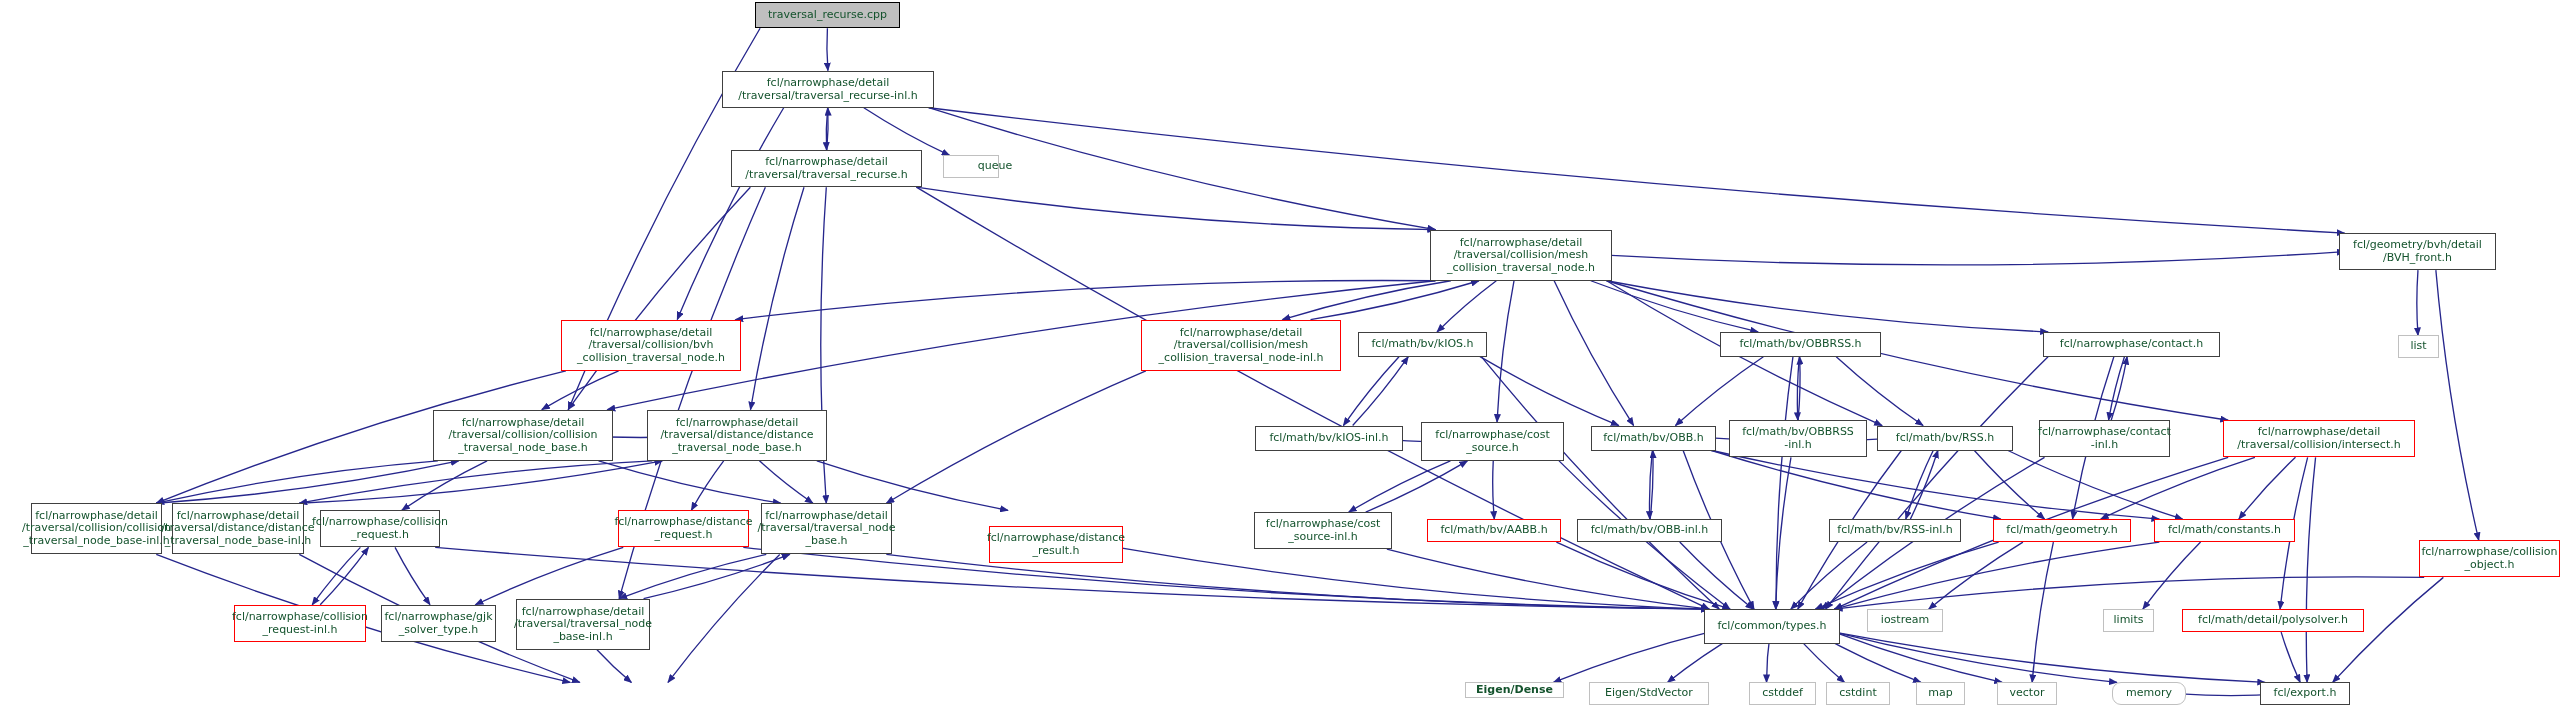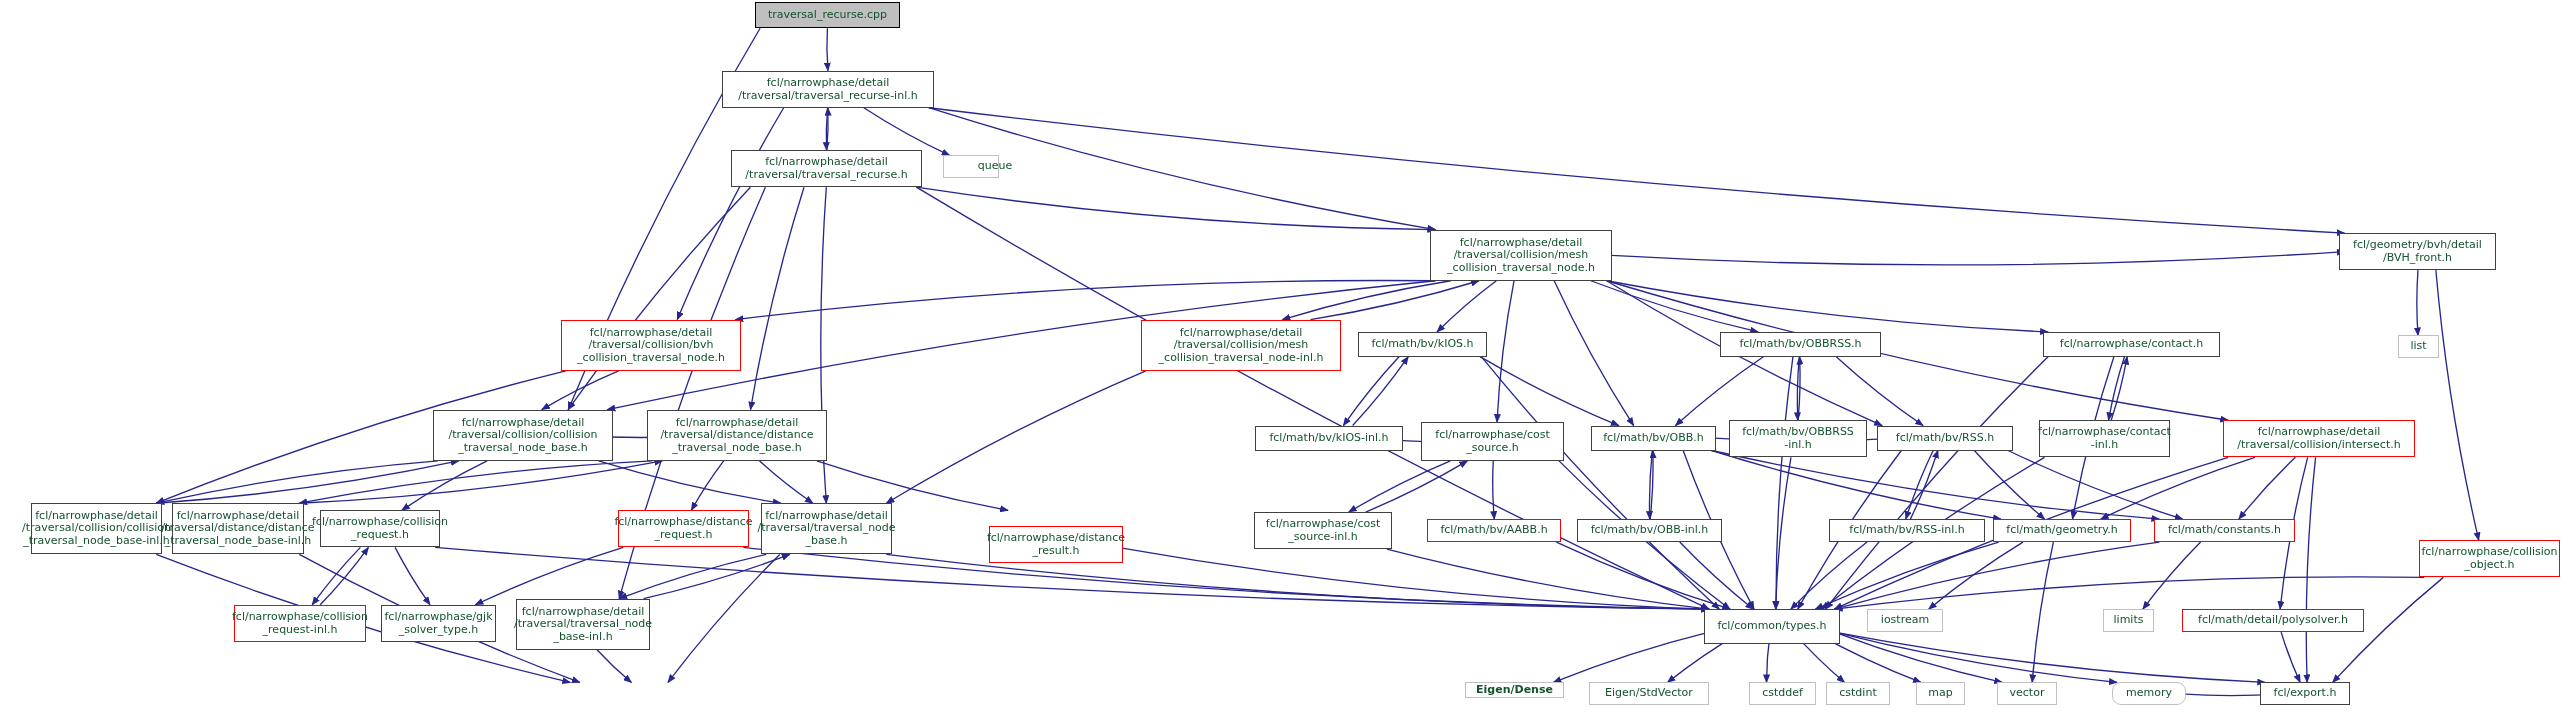--- a/index.html
+++ b/index.html
@@ -190,21 +190,21 @@
 _request.h</div>
       <div class="node" style="left: 761px; top: 503px; width: 131px; height: 51px;">fcl/narrowphase/detail
 /traversal/traversal_node
 _base.h</div>
       <div class="node red" style="left: 989px; top: 510px; width: 134px; height: 37px; margin-top: 16px;">fcl/narrowphase/distance
 _result.h</div>
       <div class="node" style="left: 1254px; top: 512px; width: 138px; height: 37px;">fcl/narrowphase/cost
 _source-inl.h</div>
       <div class="node red" style="left: 1427px; top: 519px; width: 134px; height: 23px;">fcl/math/bv/AABB.h</div>
       <div class="node" style="left: 1577px; top: 519px; width: 145px; height: 23px;">fcl/math/bv/OBB-inl.h</div>
-      <div class="node" style="left: 1829px; top: 519px; width: 156px; height: 23px;">fcl/math/bv/RSS-inl.h</div>
+      <div class="node" style="left: 1829px; top: 519px; width: 132px; height: 23px;">fcl/math/bv/RSS-inl.h</div>
       <div class="node red" style="left: 1993px; top: 519px; width: 138px; height: 23px;">fcl/math/geometry.h</div>
       <div class="node red" style="left: 2154px; top: 519px; width: 141px; height: 23px;">fcl/math/constants.h</div>
       <div class="node red" style="left: 2419px; top: 540px; width: 141px; height: 37px;">fcl/narrowphase/collision
 _object.h</div>
       <div class="node red" style="left: 234px; top: 605px; width: 132px; height: 37px;">fcl/narrowphase/collision
 _request-inl.h</div>
       <div class="node" style="left: 381px; top: 605px; width: 115px; height: 37px;">fcl/narrowphase/gjk
 _solver_type.h</div>
       <div class="node" style="left: 516px; top: 599px; width: 134px; height: 51px;">fcl/narrowphase/detail
 /traversal/traversal_node

